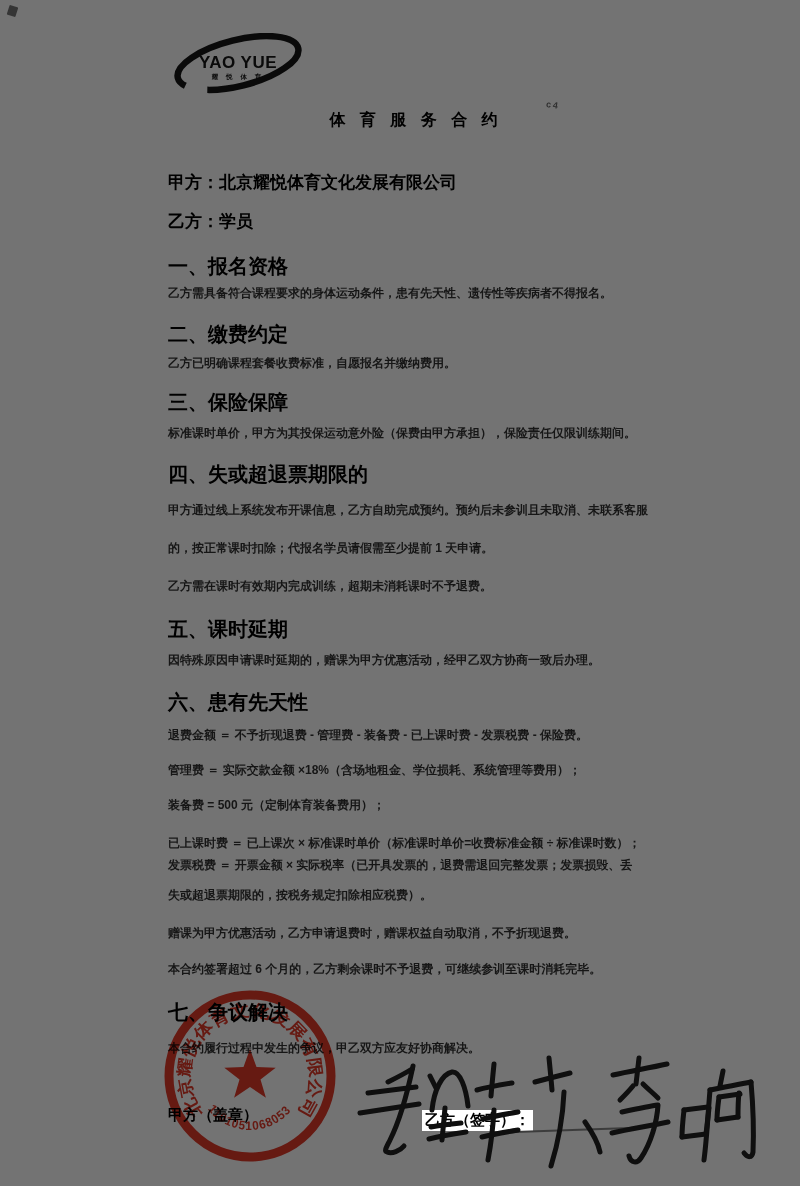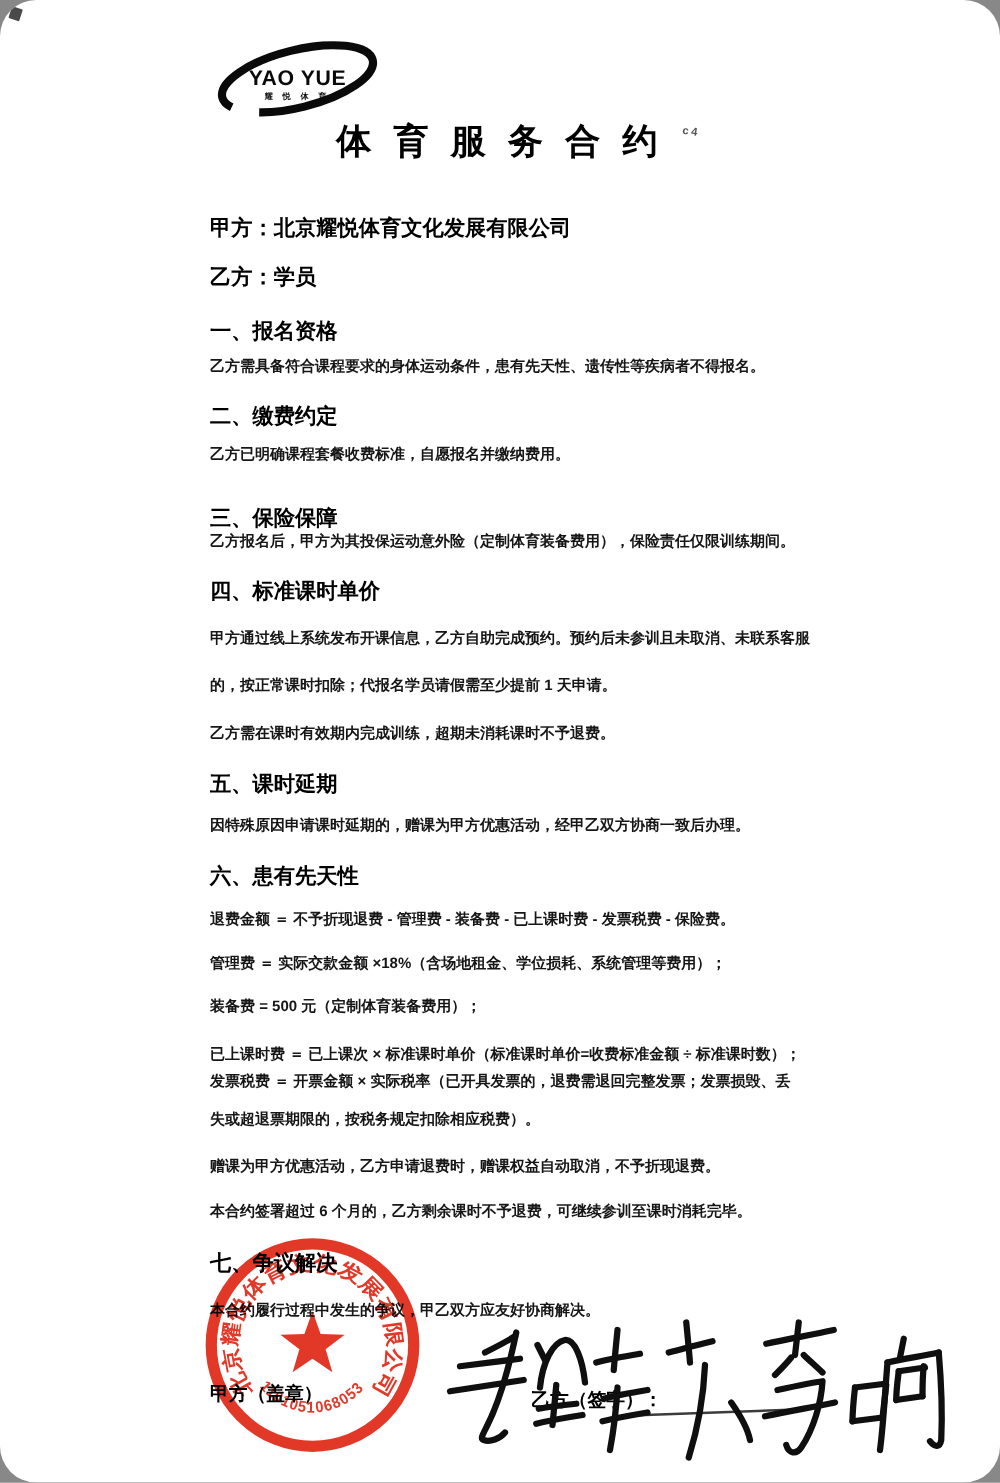--- a/index.html
+++ b/index.html
@@ -1,29 +1,29 @@
 <!DOCTYPE html>
 <html><head>
 <meta charset="utf-8">
 <style>
   html,body{margin:0;padding:0;background:#888;}
   .page{
-    position:relative;width:800px;height:1186px;margin:0 auto;background:#ffffff;
-    font-family:"Liberation Sans","DejaVu Sans",sans-serif;color:#141414;overflow:hidden;border-radius:29px;
+    position:relative;width:800px;height:1186px;margin:0 auto;background:#737373;
+    font-family:"Liberation Sans","DejaVu Sans",sans-serif;color:#141414;overflow:hidden;
   }
   .corner-mark{position:absolute;left:8px;top:6px;width:9px;height:10px;background:#2a2a2a;transform:rotate(18deg);border-radius:1px;opacity:.85;}
   .logo{position:absolute;left:168px;top:33px;width:140px;height:64px;}
   .title{
-    position:absolute;left:400px;top:94px;transform:translateX(-50%);margin:0;
-    font-size:28px;font-weight:900;letter-spacing:5px;color:#000;white-space:nowrap;
+    position:absolute;left:400px;top:94px;transform:translateX(-50%);margin:16px;
+    font-size:16px;font-weight:900;letter-spacing:5px;color:#000;white-space:nowrap;
   }
   .scan-mark{position:absolute;left:546px;top:100px;font-size:9px;font-weight:700;color:#1a1a1a;opacity:.75;letter-spacing:2px;transform:rotate(8deg);}
   .line{position:absolute;left:168px;white-space:nowrap;}
   .party{font-size:17px;font-weight:800;color:#000;}
-  .heading{font-size:17px;font-weight:800;color:#000;}
+  .heading{font-size:20px;font-weight:800;color:#000;}
   .body{font-size:12px;font-weight:600;color:#161616;}
   .sign-label{position:absolute;font-size:15px;font-weight:800;color:#000;white-space:nowrap;}
   .sign-label.b{background:#fff;padding:1px 3px;}
   .sign-underline{position:absolute;left:505px;top:1129px;width:132px;height:2px;background:#3c3c3c;transform:rotate(-2deg);}
   .stamp-svg{position:absolute;left:150px;top:975px;mix-blend-mode:multiply;opacity:.93;}
   .sig-svg{position:absolute;left:340px;top:1045px;}
 </style>
 </head>
 <body>
 
@@ -44,24 +44,24 @@
 
   <div class="line party" style="top:171px">甲方：北京耀悦体育文化发展有限公司</div>
   <div class="line party" style="top:210px">乙方：学员</div>
 
   <div class="line heading" style="top:253px">一、报名资格</div>
   <div class="line body" style="top:285px">乙方需具备符合课程要求的身体运动条件，患有先天性、遗传性等疾病者不得报名。</div>
 
   <div class="line heading" style="top:321px">二、缴费约定</div>
   <div class="line body" style="top:355px">乙方已明确课程套餐收费标准，自愿报名并缴纳费用。</div>
 
-  <div class="line heading" style="top:403px">三、保险保障</div>
-  <div class="line body" style="top:425px">乙方报名后，甲方为其投保运动意外险（定制体育装备费用），保险责任仅限训练期间。</div>
+  <div class="line heading" style="top:389px">三、保险保障</div>
+  <div class="line body" style="top:425px">标准课时单价，甲方为其投保运动意外险（保费由甲方承担），保险责任仅限训练期间。</div>
 
-  <div class="line heading" style="top:461px">四、标准课时单价</div>
+  <div class="line heading" style="top:461px">四、失或超退票期限的</div>
   <div class="line body" style="top:502px">甲方通过线上系统发布开课信息，乙方自助完成预约。预约后未参训且未取消、未联系客服</div>
   <div class="line body" style="top:540px">的，按正常课时扣除；代报名学员请假需至少提前 1 天申请。</div>
   <div class="line body" style="top:578px">乙方需在课时有效期内完成训练，超期未消耗课时不予退费。</div>
 
   <div class="line heading" style="top:616px">五、课时延期</div>
   <div class="line body" style="top:652px">因特殊原因申请课时延期的，赠课为甲方优惠活动，经甲乙双方协商一致后办理。</div>
 
   <div class="line heading" style="top:689px">六、患有先天性</div>
   <div class="line body" style="top:727px">退费金额 ＝ 不予折现退费 - 管理费 - 装备费 - 已上课时费 - 发票税费 - 保险费。</div>
   <div class="line body" style="top:762px">管理费 ＝ 实际交款金额 ×18%（含场地租金、学位损耗、系统管理等费用）；</div>

